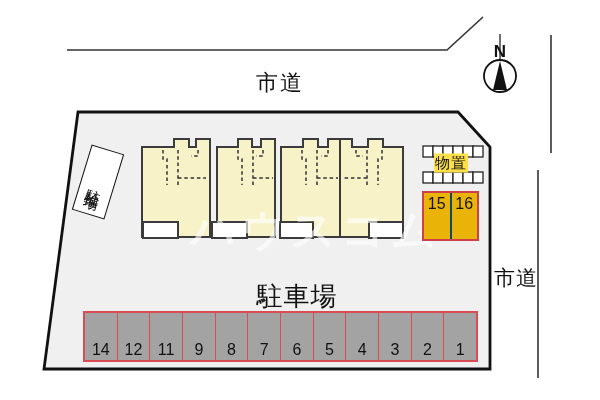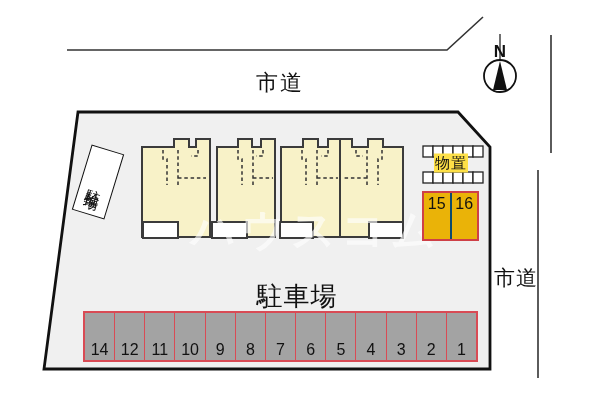--- a/index.html
+++ b/index.html
@@ -124,23 +124,20 @@
       <div class="pcell">
         <span class="cell-num">14</span>
       </div>
       <div class="pcell">
         <span class="cell-num">12</span>
       </div>
       <div class="pcell">
         <span class="cell-num">11</span>
       </div>
       <div class="pcell">
-        <span class="cell-num">10</span>
-      </div>
-      <div class="pcell">
         <span class="cell-num">9</span>
       </div>
       <div class="pcell">
         <span class="cell-num">8</span>
       </div>
       <div class="pcell">
         <span class="cell-num">7</span>
       </div>
       <div class="pcell">
         <span class="cell-num">6</span>

